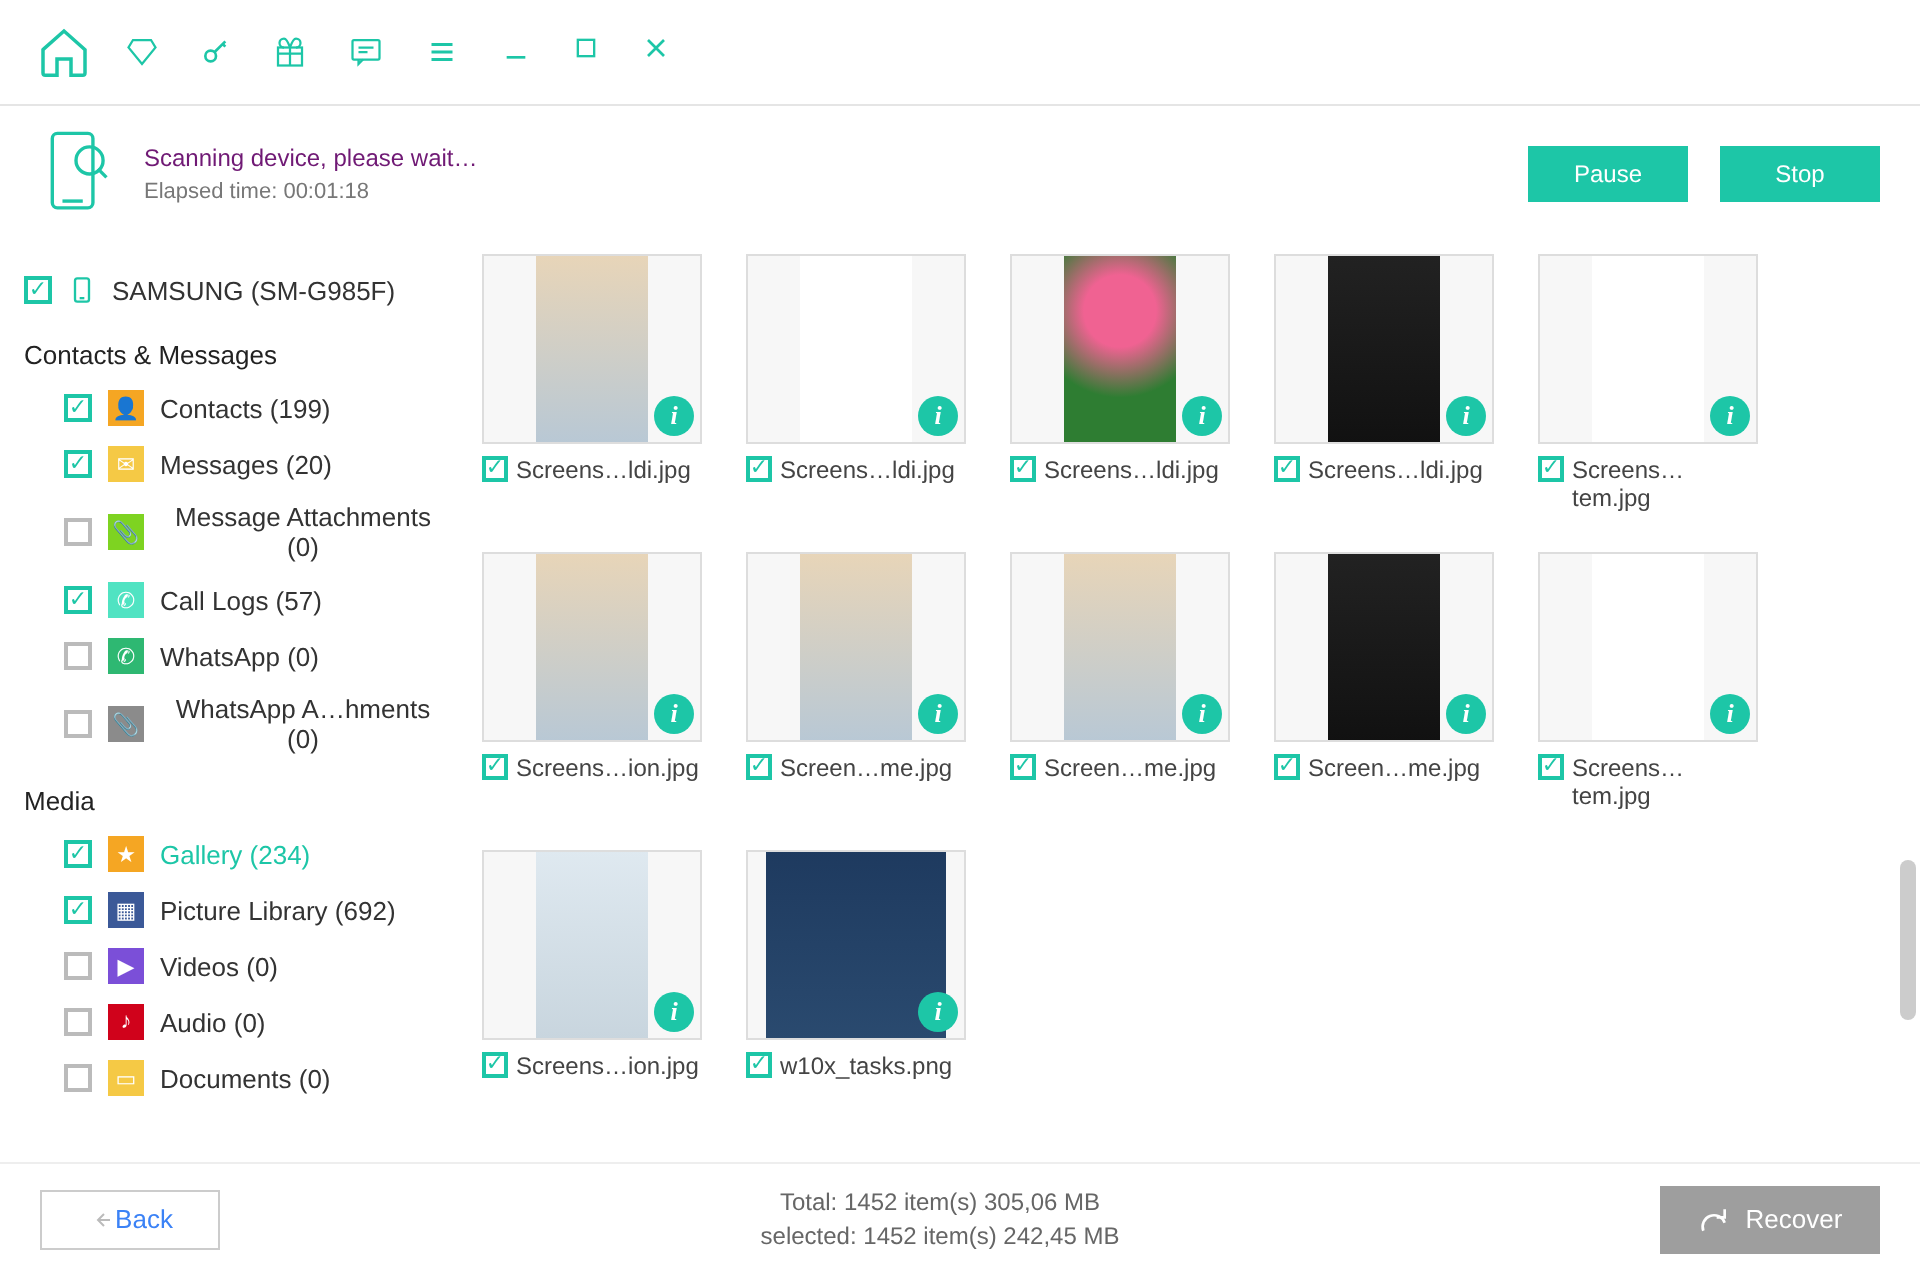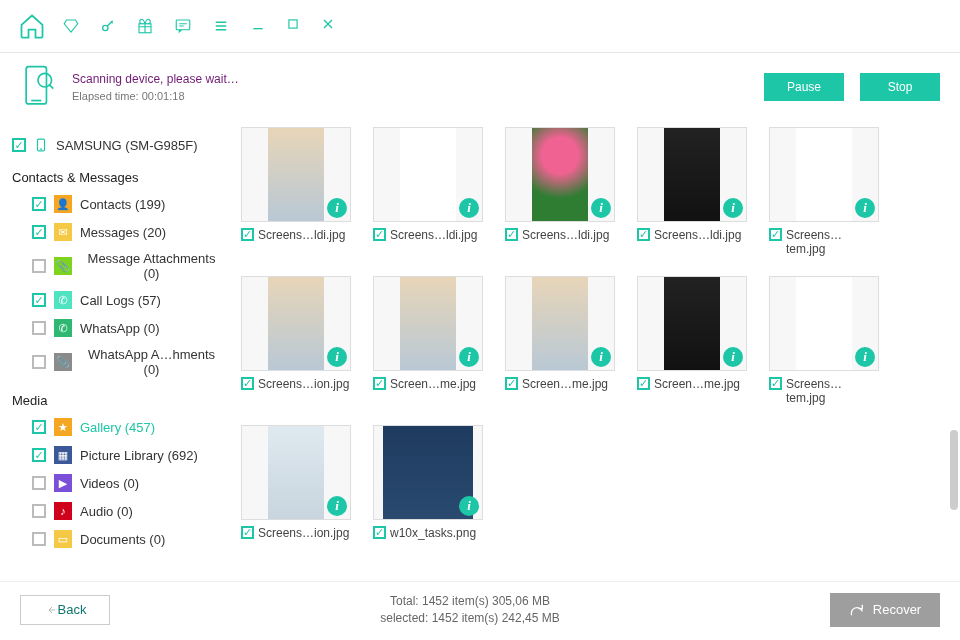--- a/index.html
+++ b/index.html
@@ -46,21 +46,21 @@
 .thumb-img.photo{background:linear-gradient(180deg,#e8d5b8,#b8c8d5);}
 .thumb-img.icons{background:#fff;}
 .thumb-img.flower{background:radial-gradient(circle at 50% 30%,#f06292 25%,#2e7d32 60%);}
 .thumb-img.wide{width:90px;background:linear-gradient(180deg,#1e3a5f,#2a4a6f);}
 .info-badge { position: absolute; right: 3px; bottom: 3px; width: 20px; height: 20px; border-radius: 50%; background: #1dc6a7; color: #fff; font-style: italic; font-family: Georgia,serif; font-size: 13px; display: flex; align-items: center; justify-content: center; font-weight: bold; }
 .thumb-label { display: flex; align-items: flex-start; gap: 4px; margin-top: 6px; font-size: 12px; color: #444; }
 .thumb-label .chk { width: 13px; height: 13px; }
 
 
 .footer { height: 56px; display: flex; align-items: center; padding: 0 20px; border-top: 1px solid #eee; }
-.btn-back { width: 90px; height: 30px; border: 1px solid #ccc; background: #fff; color: #0f766e; display: flex; align-items: center; justify-content: center; font-size: 13px; }
+.btn-back { width: 90px; height: 30px; border: 1px solid #ccc; background: #fff; color: #3b82f6; display: flex; align-items: center; justify-content: center; font-size: 13px; }
 .footer-stats { flex: 1; text-align: center; font-size: 12px; color: #666; line-height: 1.4; }
 .btn-recover { width: 110px; height: 34px; background: #9e9e9e; color: #fff; border: none; font-size: 13px; display: flex; align-items: center; justify-content: center; gap: 8px; }
 
 .scroll-track { position:absolute; right:2px; top:130px; width:8px; height:420px; }
 .scroll-thumb { position:absolute; right:0; top:300px; width:8px; height:80px; background:#ccc; border-radius:4px; }
 </style>
 </head>
 <body>
 
 <div class="titlebar">
@@ -154,21 +154,21 @@
     <div class="side-row indent">
         <span class="chk off"></span>
         <span class="cat-icon ci-gray">📎</span>
         <span>WhatsApp A…hments (0)</span>
       </div>
 
     <div class="side-row section">Media</div>
     <div class="side-row indent active">
         <span class="chk on"></span>
         <span class="cat-icon ci-star">★</span>
-        <span>Gallery (457)</span>
+        <span>Gallery (234)</span>
       </div>
     <div class="side-row indent">
         <span class="chk on"></span>
         <span class="cat-icon ci-blue">▦</span>
         <span>Picture Library (692)</span>
       </div>
     <div class="side-row indent">
         <span class="chk off"></span>
         <span class="cat-icon ci-purple">▶</span>
         <span>Videos (0)</span>

